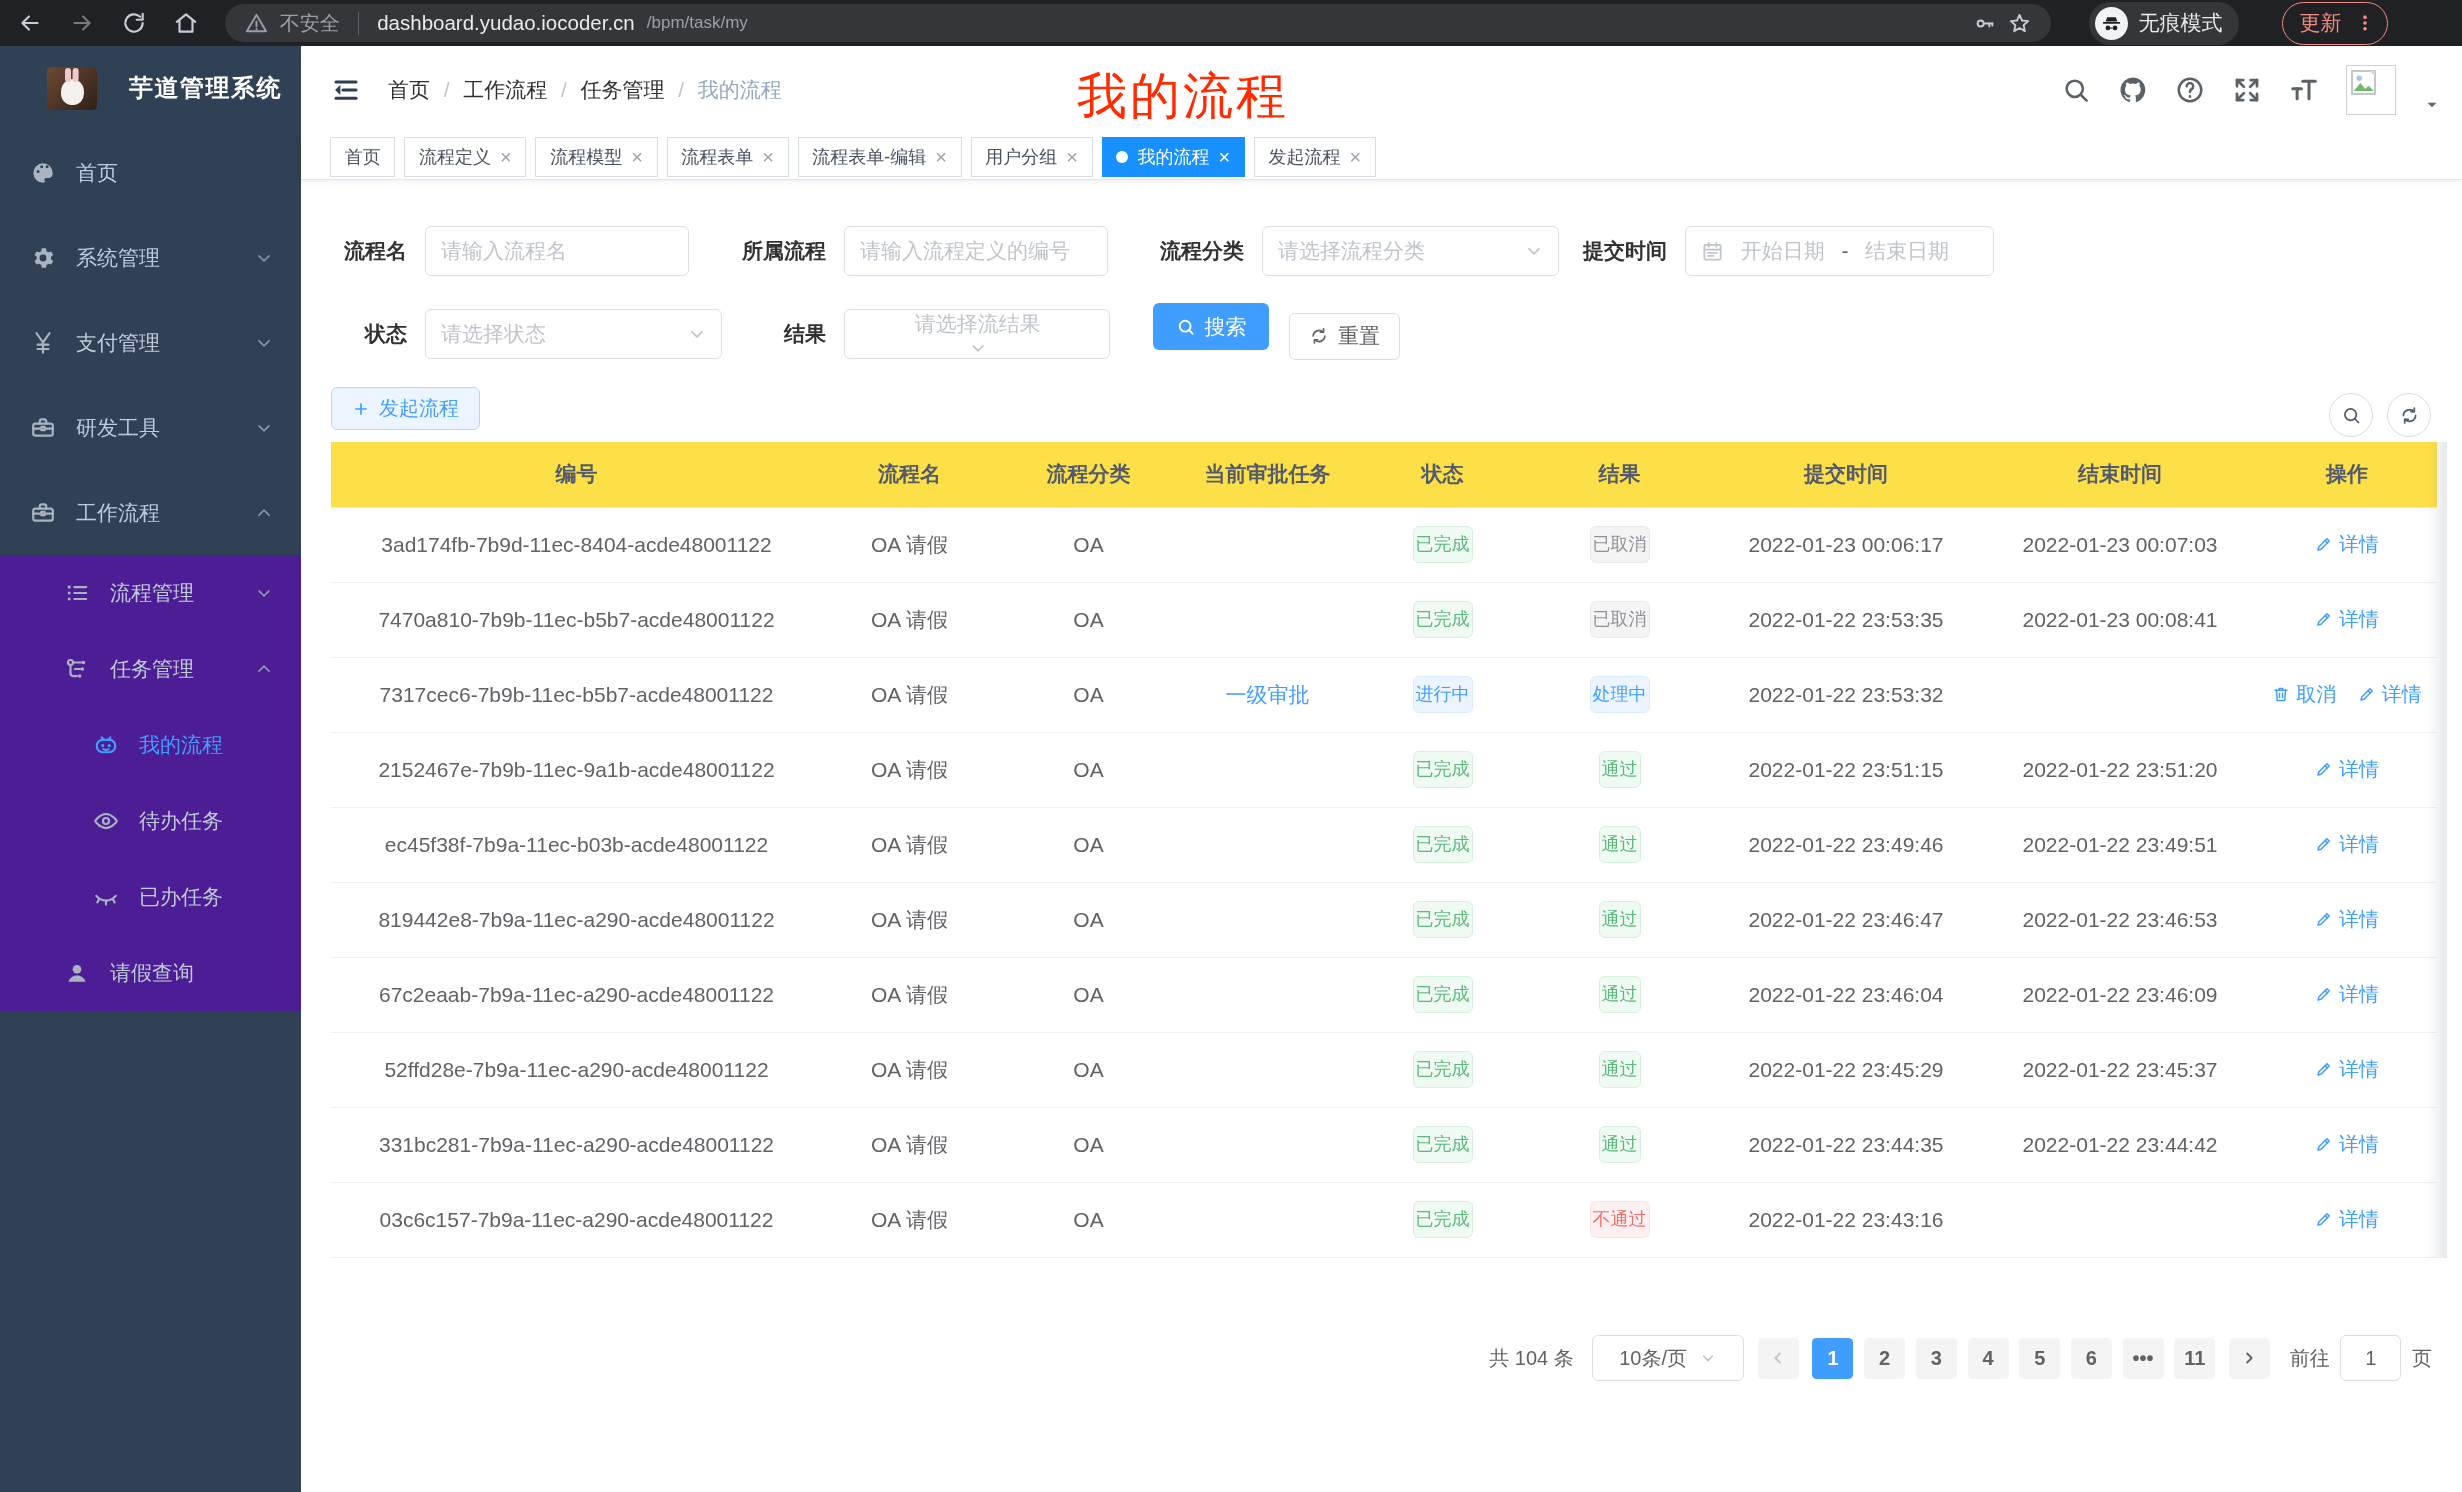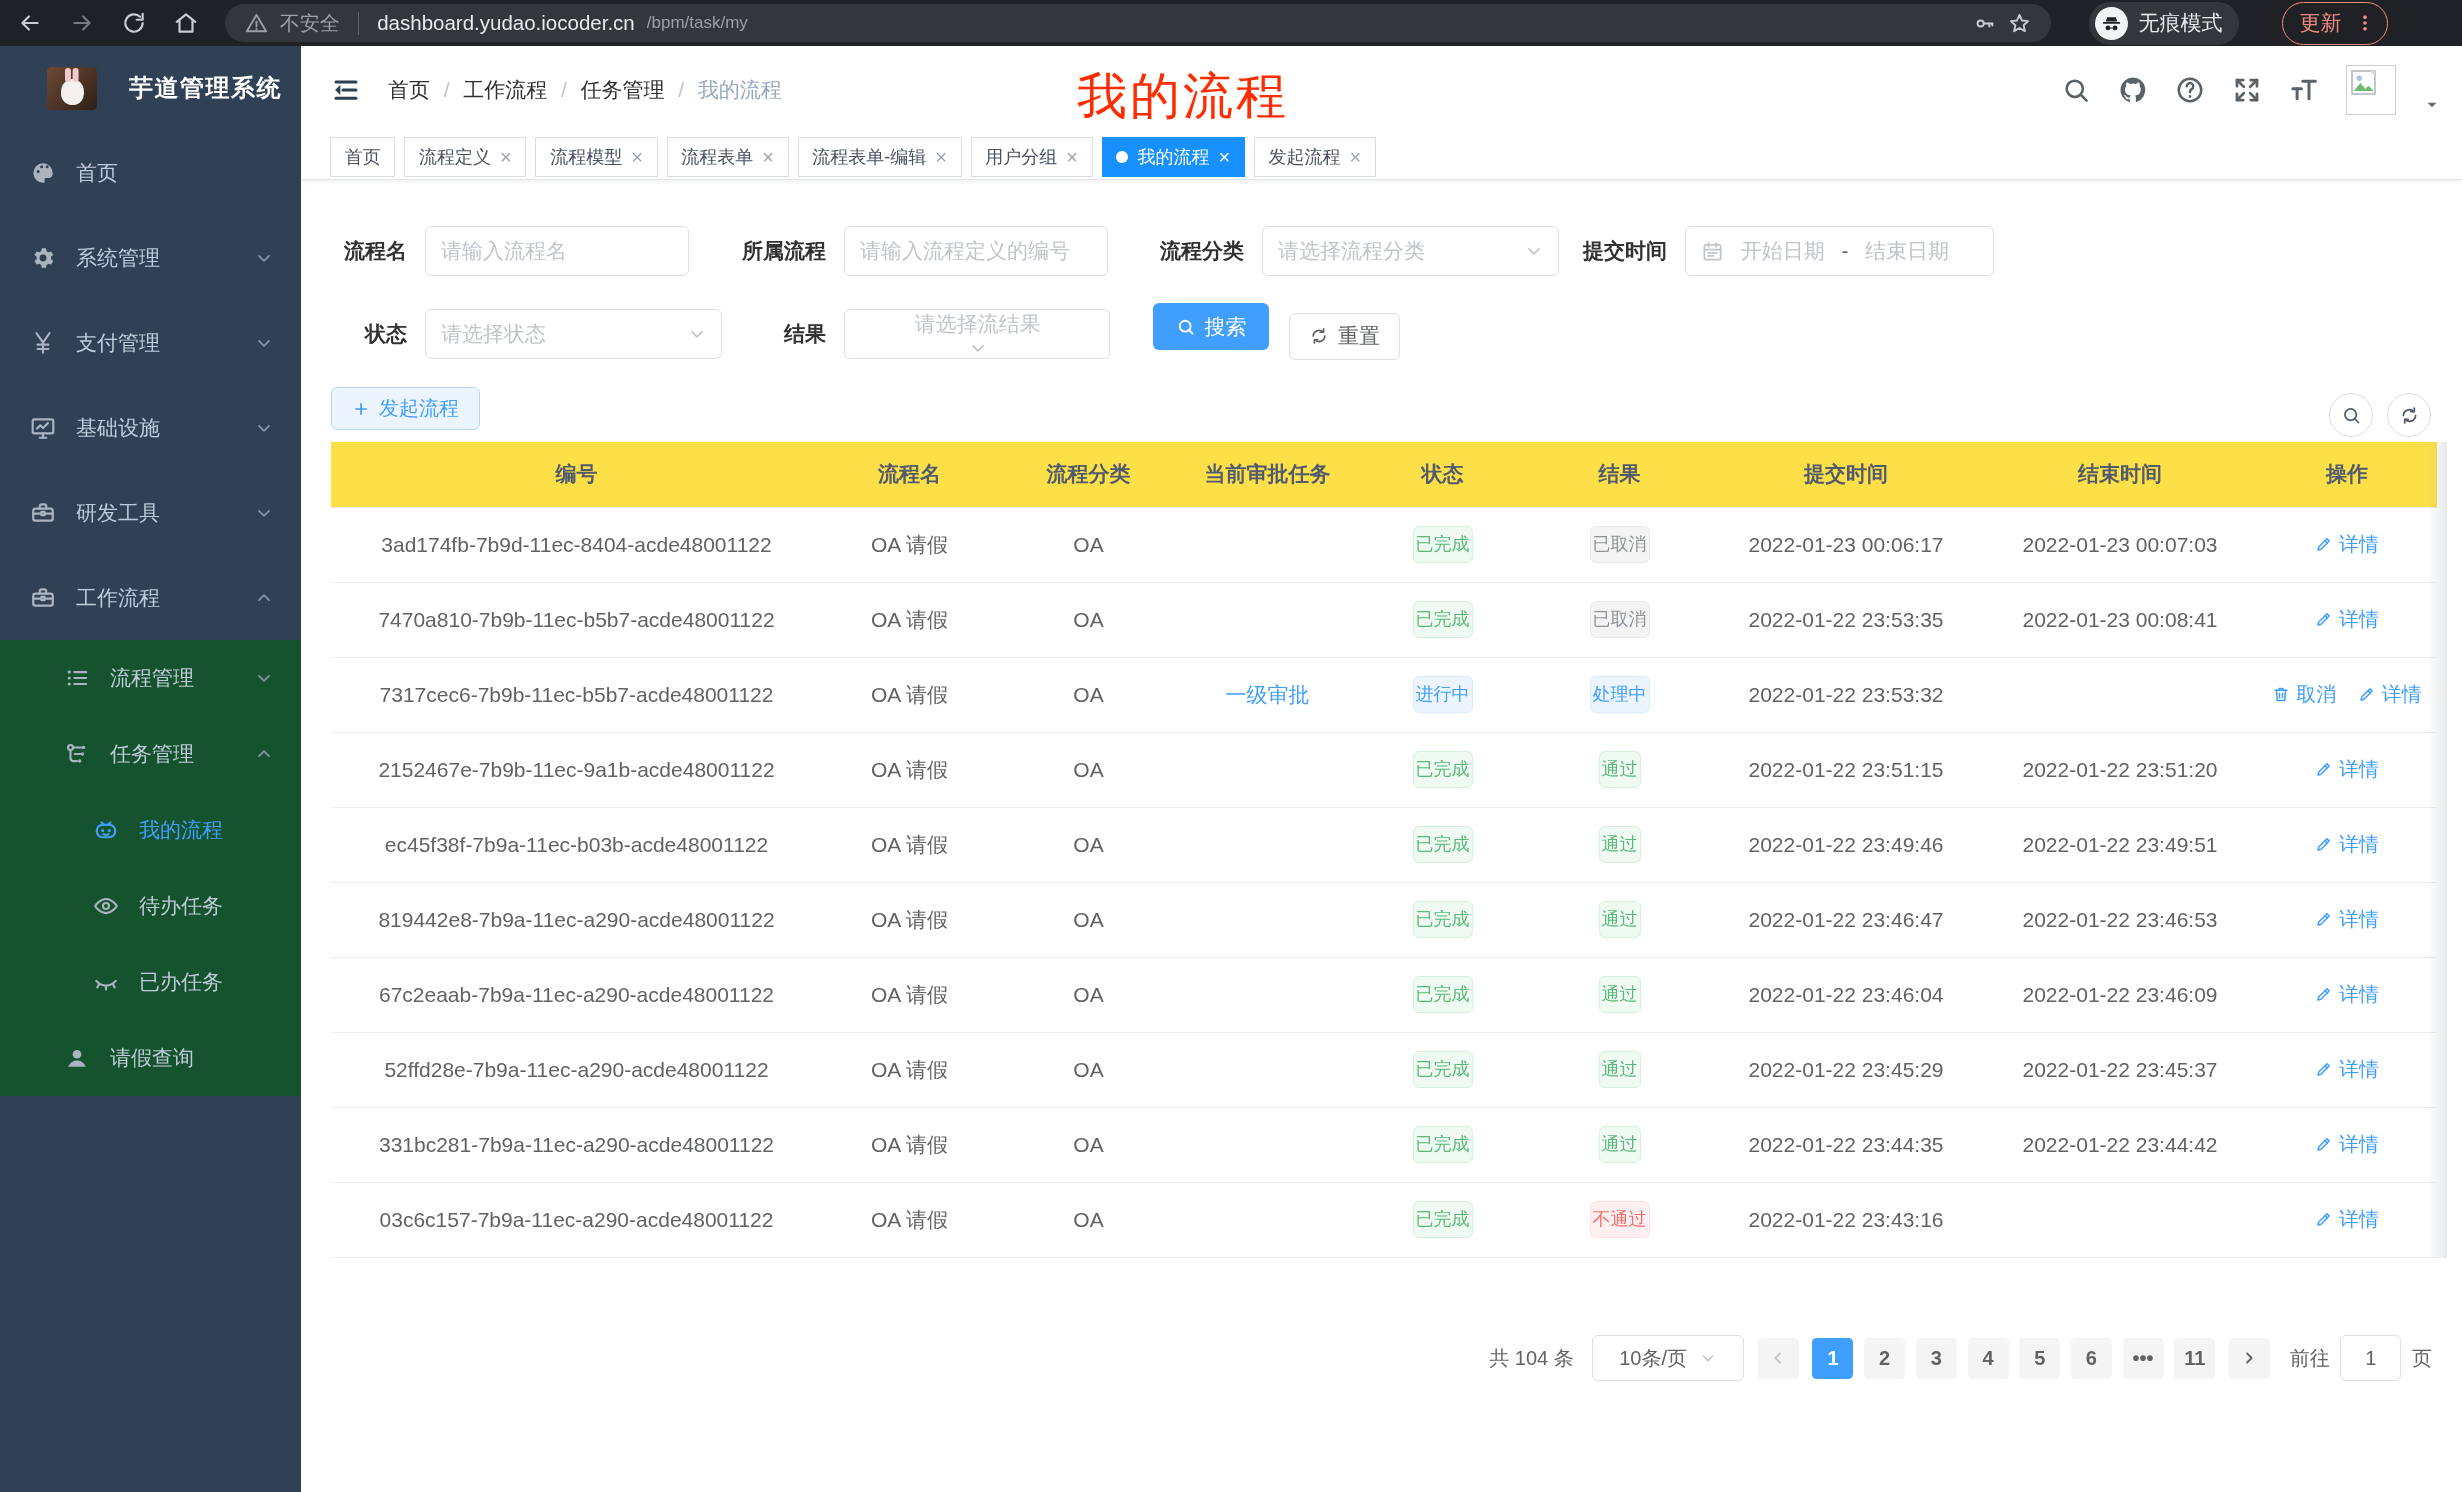--- a/index.html
+++ b/index.html
@@ -27,21 +27,21 @@
   .update svg { width:20px; height:20px; }
 
   
   .sidebar { position:absolute; left:0; top:46px; bottom:0; width:301px; background:#304156; overflow:hidden; }
   .logo-row { height:84px; display:flex; align-items:center; padding-left:47px; gap:32px; }
   .logo-img { width:50px; height:43px; border-radius:4.6px; background:linear-gradient(135deg,#6d4a33,#2e2018); position:relative; overflow:hidden; flex:none; }
   .logo-img:before { content:""; position:absolute; left:13.7px; top:12px; width:23px; height:26px; border-radius:50% 50% 45% 45%; background:#f4f1ee; }
   .logo-img:after { content:""; position:absolute; left:18px; top:1.5px; width:6px; height:13.7px; border-radius:3px; background:#f0c9cf; box-shadow:7.6px 0 0 #f0c9cf; }
   .logo-title { color:#fff; font-size:24px; font-weight:bold; letter-spacing:1.5px; }
   .menu-item { height:85px; display:flex; align-items:center; gap:20px; padding-left:30px; color:#bfcbd9; font-size:21px; cursor:pointer; }
-  .menu-item.sub { background:#14532d; height:76px; }
+  .menu-item.sub { background:#4c1d95; height:76px; }
   .menu-item.lvl2 { padding-left:64px; }
   .menu-item.lvl3 { padding-left:93px; }
   .menu-item.active { color:#409eff; }
   .m-icon { color:#aab4c0; display:flex; } .m-icon svg { width:26px; height:26px; }
   .menu-item.active .m-icon { color:#409eff; }
   .chev { margin-left:auto; margin-right:27px; color:#8a96a3; display:flex; } .chev svg{ width:20px; height:20px; }
 
   
   .main { position:absolute; left:301px; top:46px; right:0; bottom:0; background:#fff; }
   .crumb-bar { height:88px; position:relative; display:flex; align-items:center; padding:0 30px; }
@@ -233,36 +233,20 @@
         <span class="m-label">支付管理</span>
         <span class="chev">
           <svg viewBox="0 0 24 24" fill="none" stroke="currentColor" stroke-width="2" stroke-linecap="round" stroke-linejoin="round">
             <path d="M6 9.5l6 6 6-6"></path>
           </svg>
         </span>
       </div>
       <div class="menu-item lvl1">
         <span class="m-icon">
           <svg viewBox="0 0 24 24" fill="none" stroke="currentColor" stroke-width="2" stroke-linecap="round" stroke-linejoin="round">
-            <rect x="2.5" y="4" width="19" height="13" rx="1.5"></rect>
-            <path d="M9 21h6"></path>
-            <path d="M12 17v4"></path>
-            <path d="M6.5 12.5l3-3 2.5 2.5 4.5-4.5"></path>
-          </svg>
-        </span>
-        <span class="m-label">基础设施</span>
-        <span class="chev">
-          <svg viewBox="0 0 24 24" fill="none" stroke="currentColor" stroke-width="2" stroke-linecap="round" stroke-linejoin="round">
-            <path d="M6 9.5l6 6 6-6"></path>
-          </svg>
-        </span>
-      </div>
-      <div class="menu-item lvl1">
-        <span class="m-icon">
-          <svg viewBox="0 0 24 24" fill="none" stroke="currentColor" stroke-width="2" stroke-linecap="round" stroke-linejoin="round">
             <rect x="3" y="8" width="18" height="11" rx="2"></rect>
             <path d="M9 8V6a2 2 0 0 1 2-2h2a2 2 0 0 1 2 2v2"></path>
             <path d="M3 12.5h7.5M13.5 12.5H21"></path>
             <path d="M10.5 11h3v3h-3z"></path>
           </svg>
         </span>
         <span class="m-label">研发工具</span>
         <span class="chev">
           <svg viewBox="0 0 24 24" fill="none" stroke="currentColor" stroke-width="2" stroke-linecap="round" stroke-linejoin="round">
             <path d="M6 9.5l6 6 6-6"></path>

